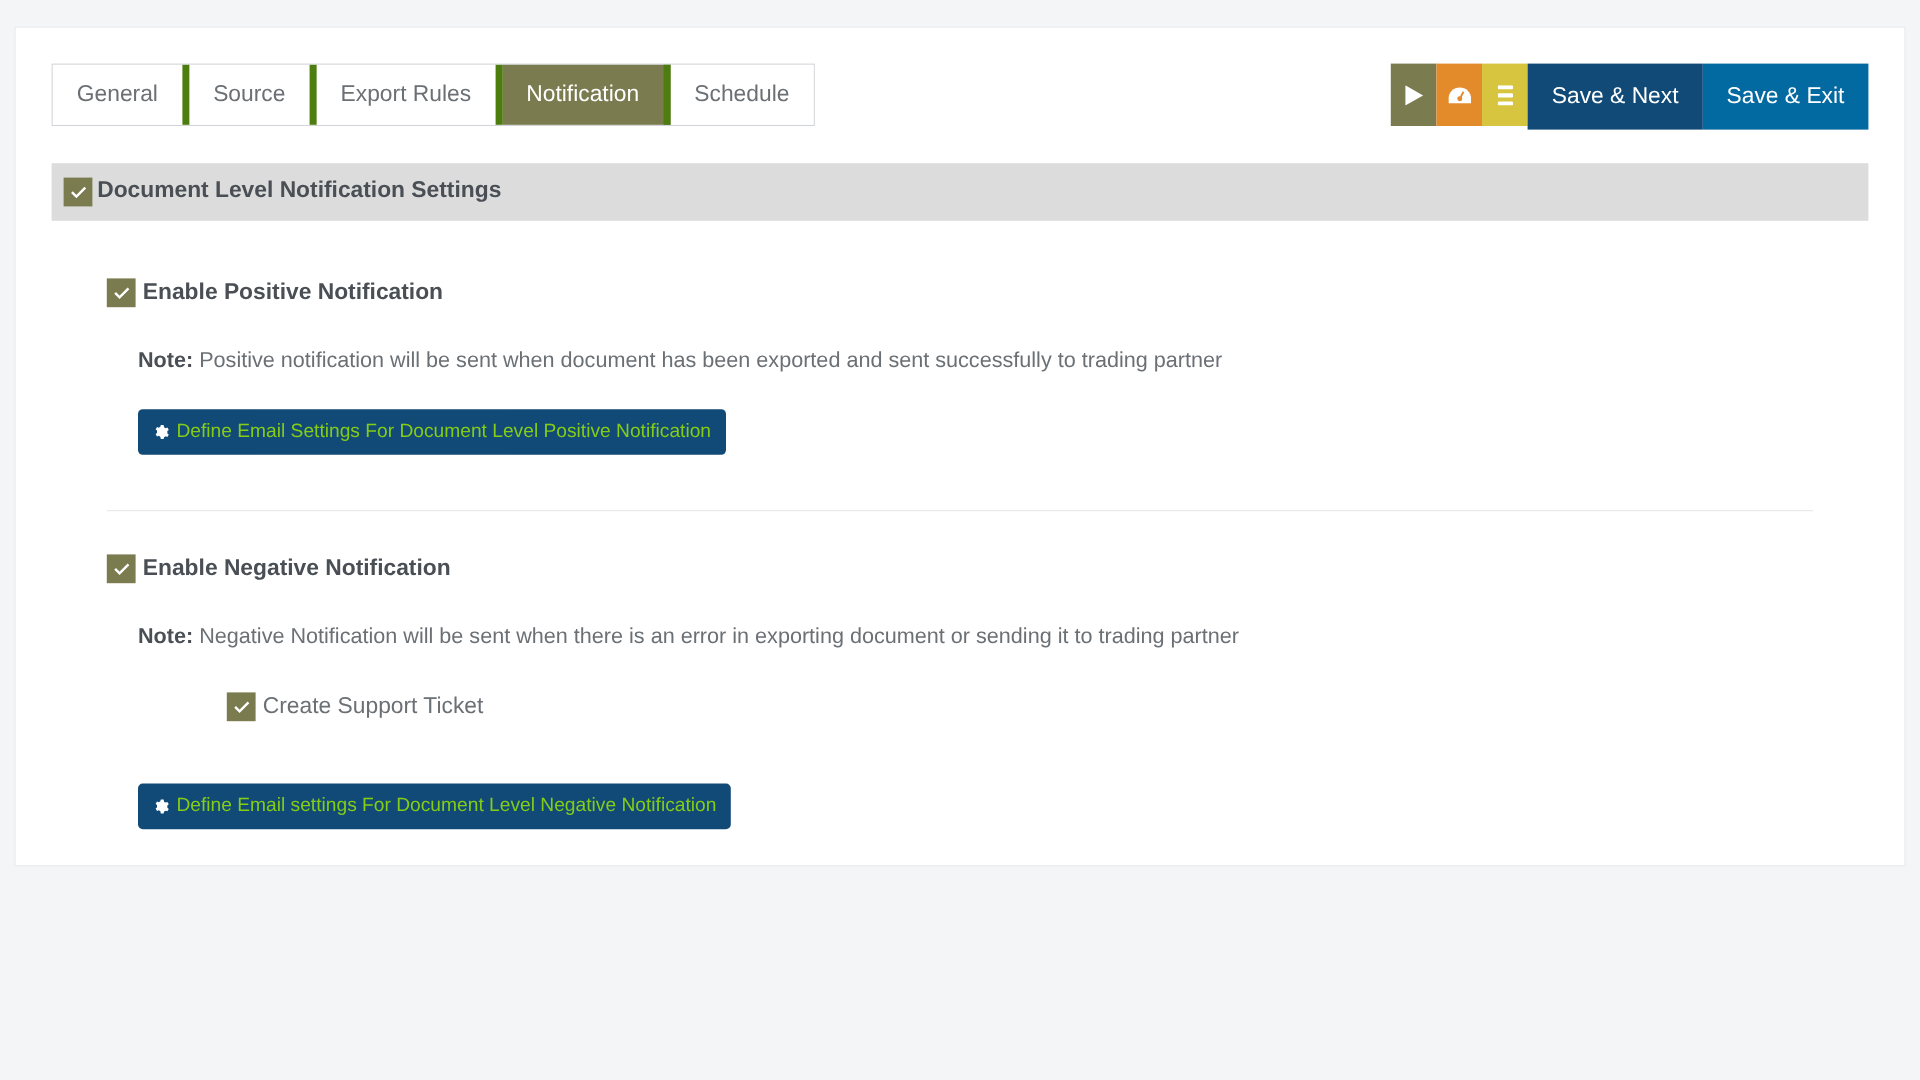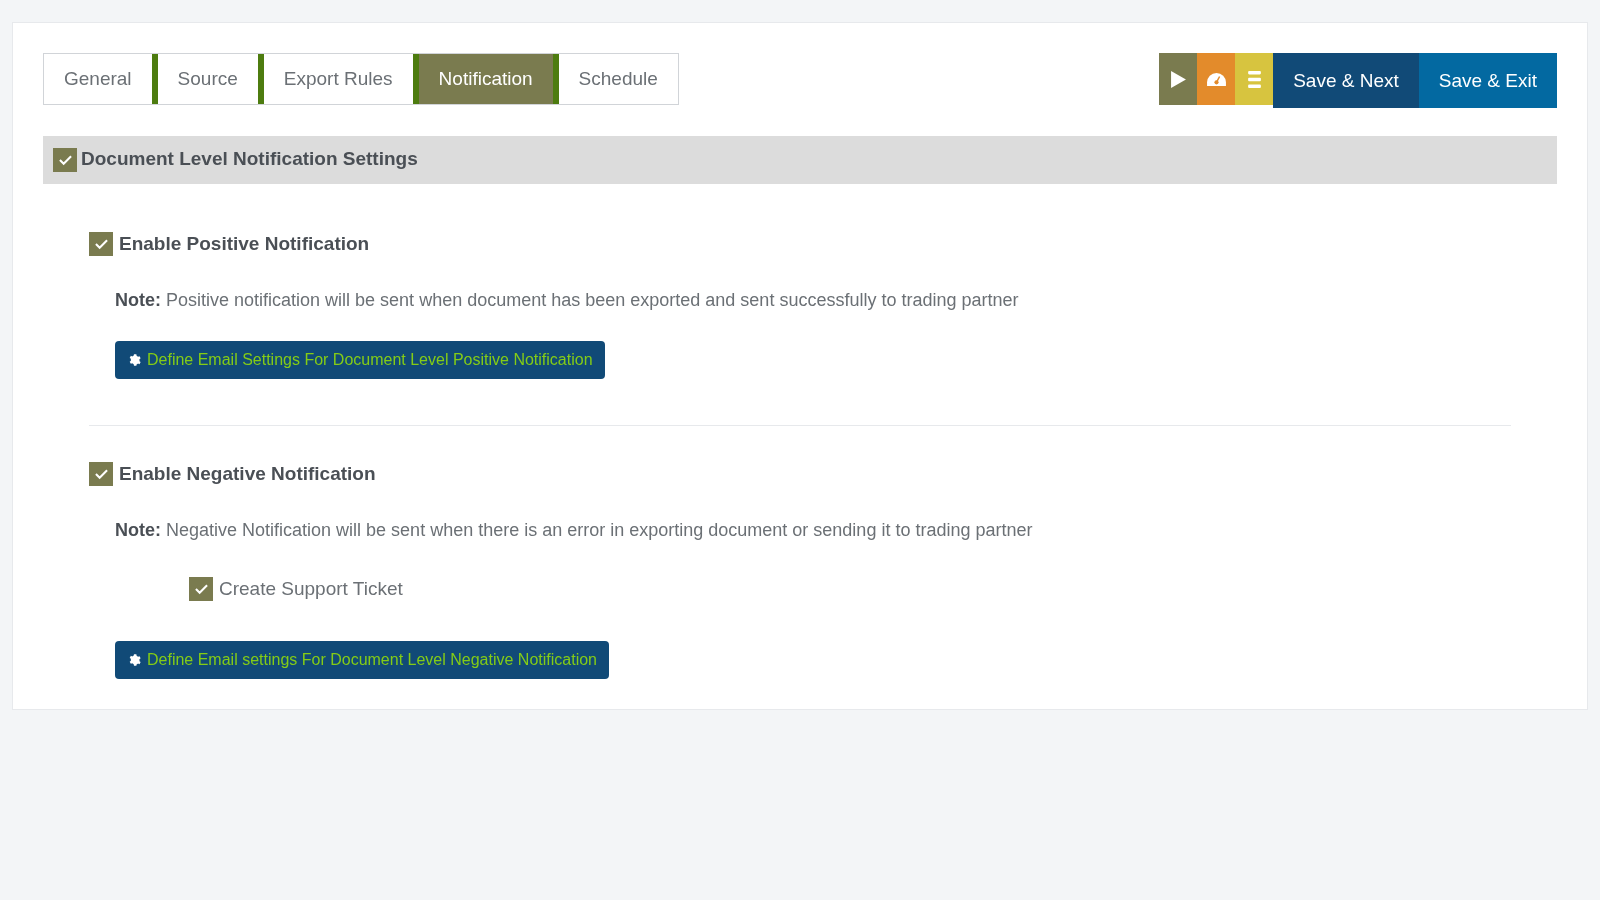--- a/index.html
+++ b/index.html
@@ -229,21 +229,21 @@
       <div class="sub-indent-1">
         <span class="chk">
           <svg width="13" height="11" viewBox="0 0 14 11">
               <path d="M1 5l4 4 8-8" stroke="#fff" stroke-width="2.2" fill="none"></path>
             </svg>
         </span>
         <span>Create Support Ticket</span>
       </div>
 
 
-      <div class="define-btn" style="margin-top:40px">
+      <div class="define-btn" style="margin-top:52px">
         <svg width="14" height="14" viewBox="0 0 24 24">
           <path fill="#fff" d="M12 8a4 4 0 1 0 0 8 4 4 0 0 0 0-8zm9.4 4a7.5 7.5 0 0 0-.1-1.3l2.1-1.6-2-3.5-2.5 1a7.6 7.6 0 0 0-2.2-1.3L16 2h-4l-.7 2.6a7.6 7.6 0 0 0-2.2 1.3l-2.5-1-2 3.5 2.1 1.6A7.5 7.5 0 0 0 6.6 12c0 .4 0 .9.1 1.3l-2.1 1.6 2 3.5 2.5-1a7.6 7.6 0 0 0 2.2 1.3L12 22h4l.7-2.6a7.6 7.6 0 0 0 2.2-1.3l2.5 1 2-3.5-2.1-1.6c.1-.4.1-.9.1-1.3z"></path>
         </svg>
         <span>Define Email settings For Document Level Negative Notification</span>
       </div>
 
     </div>
 
   </div>
 </div>

